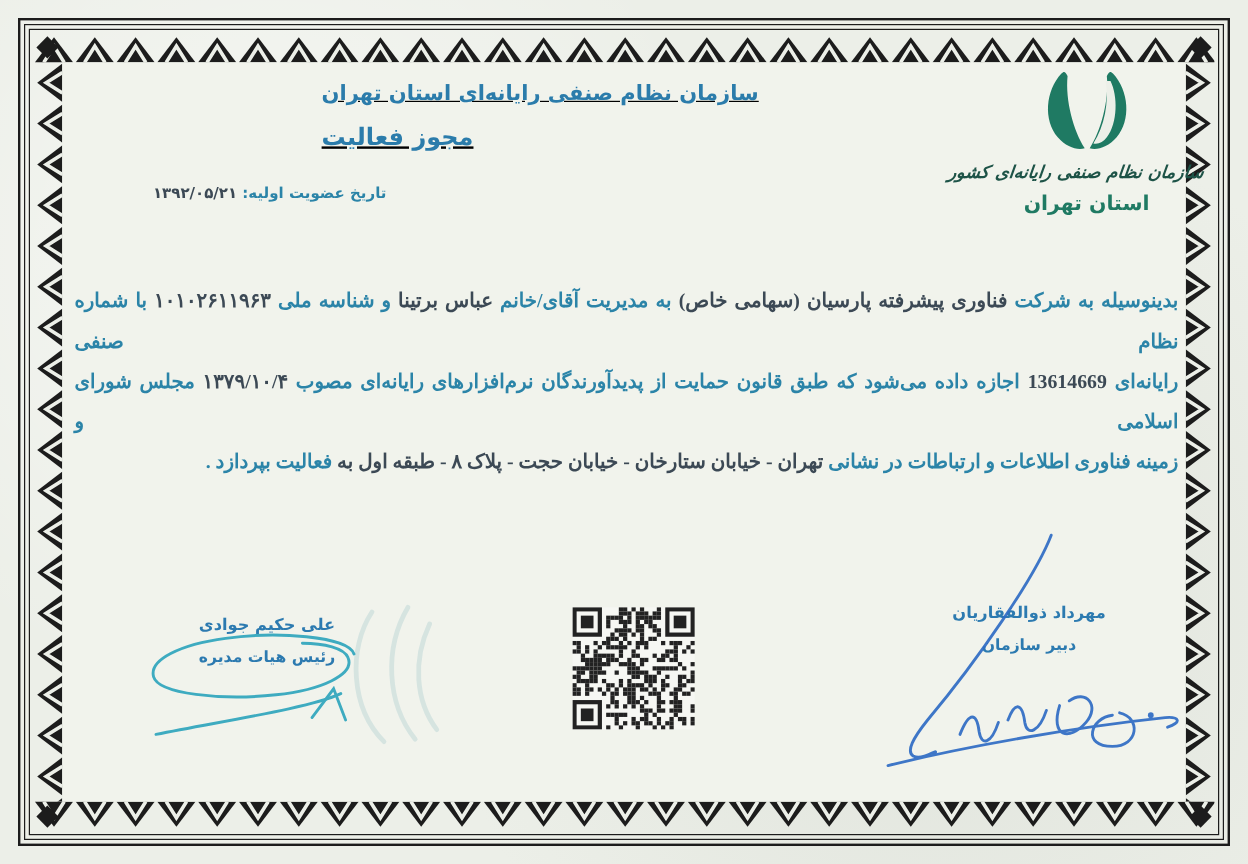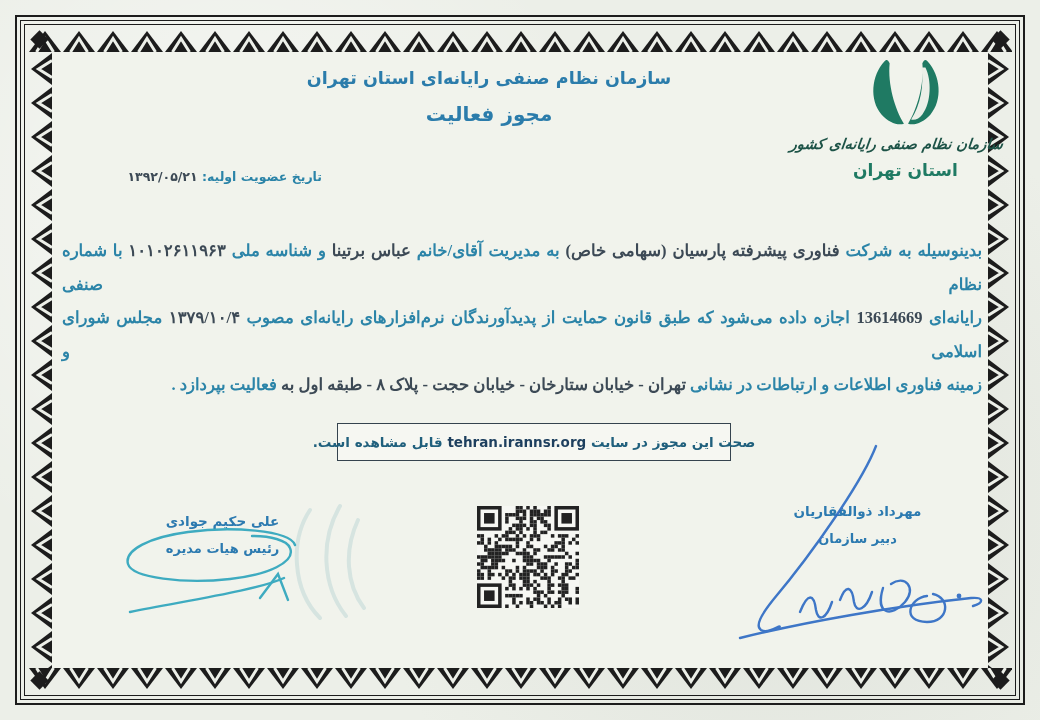--- a/index.html
+++ b/index.html
@@ -24,32 +24,32 @@
   .inner-bg{position:absolute; inset:52px; background:var(--paper-in);}
   .band{position:absolute;}
   .band.top{left:28px; top:28px;}
   .band.bottom{left:28px; top:668px;}
   .band.left{left:28px; top:52px;}
   .band.right{left:988px; top:52px;}
   .corner{position:absolute; width:13px; height:13px; background:var(--ink); transform:rotate(45deg);}
   .c-tl{left:33px; top:33px;} .c-tr{left:994px; top:33px;}
   .c-bl{left:33px; top:674px;} .c-br{left:994px; top:674px;}
 
-  .title-block{position:absolute; left:244px; top:68px; width:490px; text-align:center; direction:rtl;}
+  .title-block{position:absolute; left:268px; top:68px; width:490px; text-align:left; direction:rtl;text-decoration:underline;}
   .org-title{font-size:17.5px; font-weight:bold; color:var(--title_blue); margin:0 0 14px 0;}
   .doc-title{font-size:20px; font-weight:bold; color:var(--title_blue); margin:0;}
 
   .logo-block{position:absolute; left:808px; top:58px; width:195px; text-align:center;}
   .logo-tulip{display:block; margin:0 auto;}
   .logo-callig{direction:rtl; font-size:14.5px; font-weight:bold; font-style:italic;
     color:var(--callig_green); transform:skewX(-6deg); margin-top:6px; white-space:nowrap;}
   .logo-prov{direction:rtl; font-size:17px; font-weight:bold; color:var(--logo_green);
     letter-spacing:4px; margin-top:8px;}
 
-  .dates-block{position:absolute; right:718px; top:164px; direction:rtl; text-align:center;}
+  .dates-block{position:absolute; right:718px; top:148px; direction:rtl; text-align:center;}
   .date-row{font-size:12.5px; font-weight:bold; line-height:26px; white-space:nowrap;}
   .date-label{color:var(--teal);}
   .date-value{color:var(--dark);}
 
   .body-block{position:absolute; left:62px; right:58px; top:234px; direction:rtl;}
   .body-line{font-size:16.5px; font-weight:bold; line-height:33.5px;
     text-align:justify; text-align-last:justify; white-space:normal;font-family:Liberation Serif, serif;}
   .body-line.last{text-align-last:right;}
   .seg.teal{color:var(--teal);} .seg.dark{color:var(--dark);}
   .seg.navy{color:var(--navy);}
@@ -306,23 +306,20 @@
       <span class="date-label">تاریخ عضویت اولیه: </span><span class="date-value">۱۳۹۲/۰۵/۲۱</span>
     </div>
   </div>
 
   <div class="body-block">
     <div class="body-line"><span class="seg teal">بدینوسیله به شرکت </span><span class="seg dark">فناوری پیشرفته پارسیان (سهامی خاص)</span><span class="seg teal"> به مدیریت آقای/خانم </span><span class="seg dark">عباس برتینا</span><span class="seg teal"> و شناسه ملی </span><span class="seg dark">۱۰۱۰۲۶۱۱۹۶۳</span><span class="seg teal"> با شماره نظام صنفی</span></div>
     <div class="body-line"><span class="seg teal">رایانه‌ای </span><span class="seg dark">13614669</span><span class="seg teal"> اجازه داده می‌شود که طبق قانون حمایت از پدیدآورندگان نرم‌افزارهای رایانه‌ای مصوب </span><span class="seg dark">۱۳۷۹/۱۰/۴</span><span class="seg teal"> مجلس شورای اسلامی و</span></div>
     <div class="body-line last"><span class="seg teal">زمینه فناوری اطلاعات و ارتباطات در نشانی </span><span class="seg dark">تهران - خیابان ستارخان - خیابان حجت - پلاک ۸ - طبقه اول به </span><span class="seg teal">فعالیت بپردازد .</span></div>
   </div>
 
-  <div class="verify-box">
-    <div class="verify-text"><span class="seg navy">صحت این مجوز در سایت </span><span class="seg url">tehran.irannsr.org</span><span class="seg navy"> قابل مشاهده است.</span></div>
-  </div>
 
   <svg class="watermark" width="110" height="130" viewBox="0 0 110 130">
     <path d="M30,10 C10,40 12,90 40,118 M60,6 C40,40 42,86 66,116 M78,20 C64,50 66,84 84,108" stroke="#4d98a8" stroke-width="4" fill="none" stroke-linecap="round"></path>
   </svg>
 
   <svg class="qr" width="102" height="102">
       <rect x="0" y="0" width="102" height="102" fill="#f6f7f3"></rect>
       <rect x="38.689655172413794" y="0" width="3.5172413793103448" height="3.5172413793103448" fill="#222"></rect>
       <rect x="42.206896551724135" y="0" width="3.5172413793103448" height="3.5172413793103448" fill="#222"></rect>
       <rect x="49.241379310344826" y="0" width="3.5172413793103448" height="3.5172413793103448" fill="#222"></rect>

